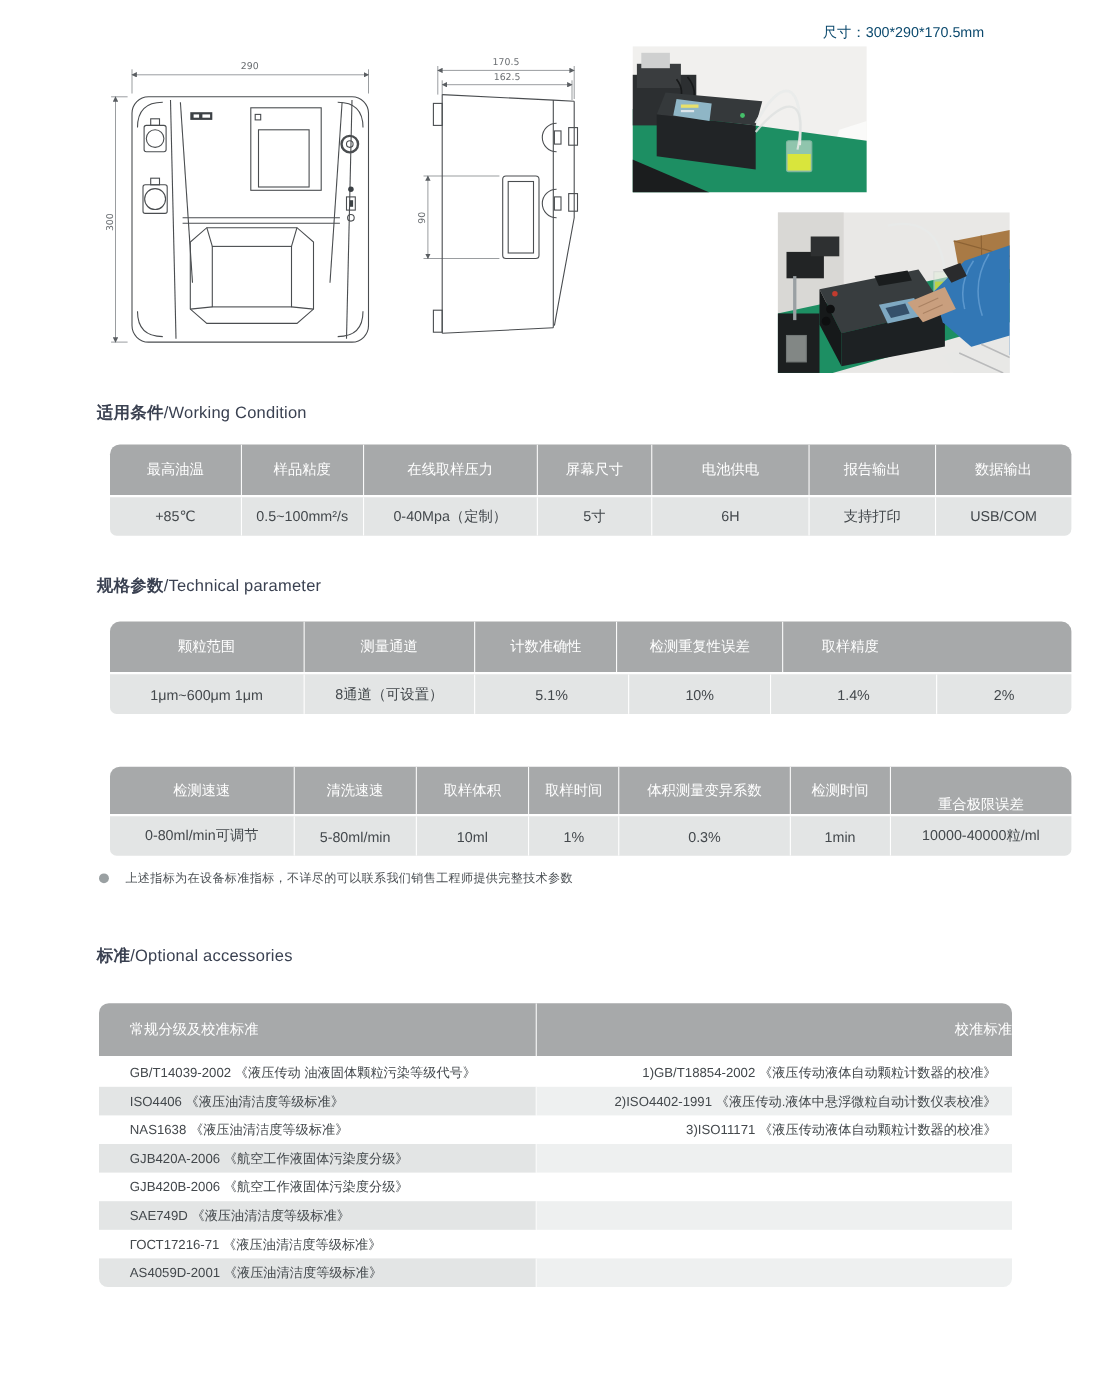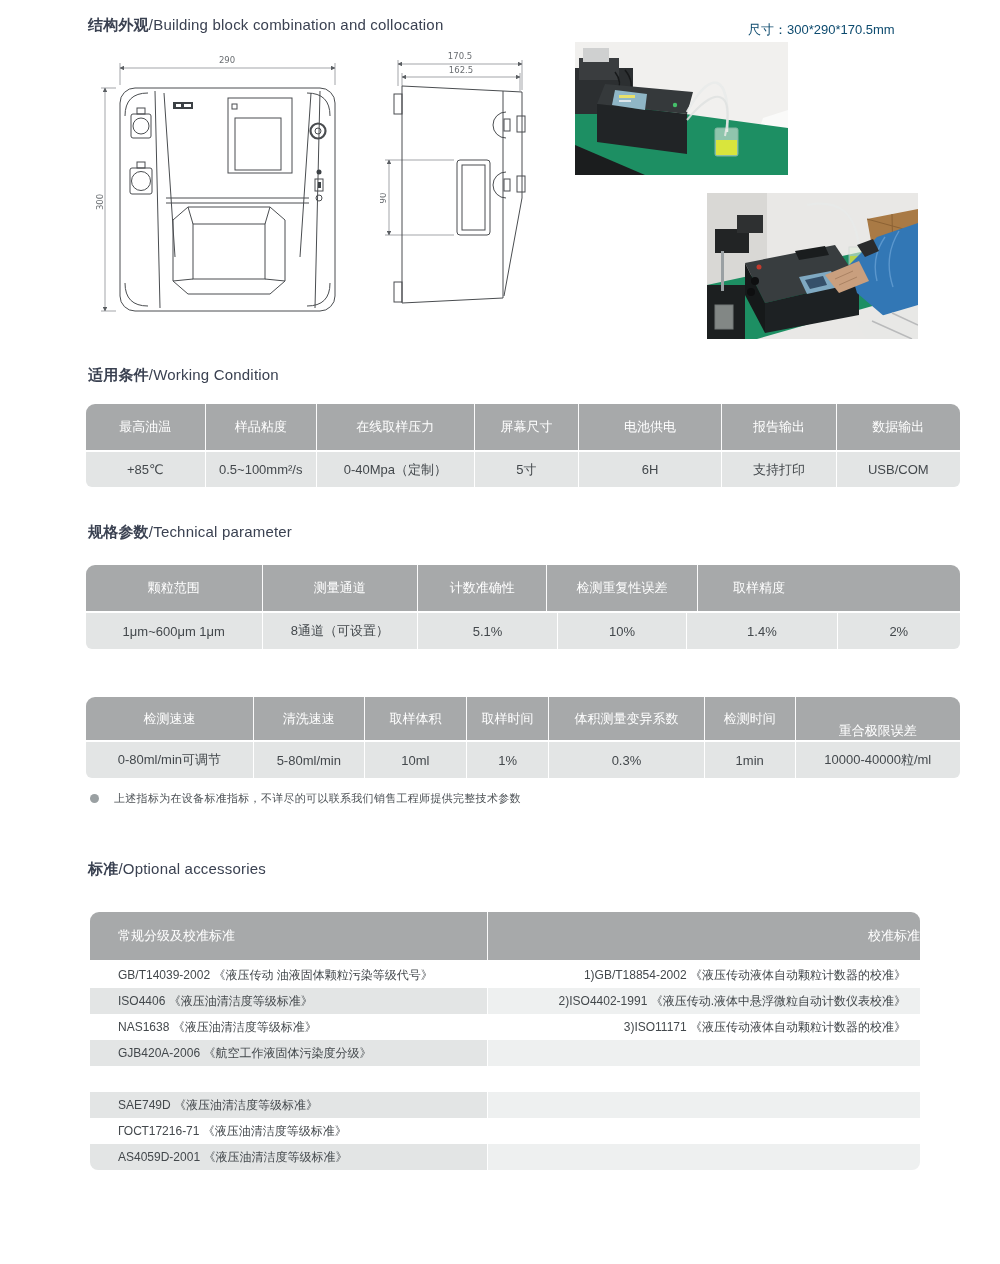--- a/index.html
+++ b/index.html
@@ -9,21 +9,21 @@
   .sec-title{position:absolute;font-size:15px;color:var(--title-color,#3a4151);letter-spacing:.2px;white-space:nowrap;}
   .sec-title .zh{font-weight:700;}
   .sec-title .en{font-weight:500;}
   #title-structure{left:88px;top:16px;}
   #title-working{left:88px;top:366px;}
   #title-technical{left:88px;top:523px;}
   #title-standards{left:88px;top:860px;}
   .dims-note{position:absolute;left:748px;top:21px;font-size:13px;color:#0c4a6e;}
 
   
-  .spec-table{position:absolute;left:86px;width:874px;}
+  .spec-table{position:absolute;left:100px;width:874px;}
   #table-wc{top:404px;} #table-tp{top:565px;} #table-sp{top:697px;}
   .t-head{display:flex;background:var(--header-bg,#a7a9aa);border-radius:9px 9px 0 0;overflow:hidden;}
   .t-vals{display:flex;background:var(--row-bg,#e3e5e5);margin-top:2px;border-radius:0 0 6px 6px;overflow:hidden;}
   #table-wc .t-head{height:46px;} #table-wc .t-vals{height:35px;}
   #table-tp .t-head{height:46px;} #table-tp .t-vals{height:36px;}
   #table-sp .t-head{height:43px;} #table-sp .t-vals{height:36px;}
   .cell{display:flex;align-items:center;justify-content:center;box-sizing:border-box;
         font-size:13px;white-space:nowrap;}
   .th-cell{color:#fff;border-right:1px solid rgba(255,255,255,.95);}
   .td-cell{color:var(--text-color,#43484c);border-right:1px solid #fff;}
@@ -59,21 +59,20 @@
   .dimtxt{font-size:8.5px;fill:#6a6e72;}
   .photo{position:absolute;display:block;}
   #photo1{left:575px;top:42px;}
   #photo2{left:707px;top:193px;}
 </style>
 </head>
 <body>
 
 <div class="page">
 
-  <div class="sec-title" id="title-structure"><span class="zh">结构外观</span><span class="en">/Building block combination and collocation</span></div>
   <div class="dims-note">尺寸：300*290*170.5mm</div>
 
   <svg class="drawing" id="front-view" width="285" height="285" viewBox="0 0 285 285">
     <defs>
       <marker id="arr" viewBox="0 0 10 10" refX="9" refY="5" markerWidth="7" markerHeight="7" orient="auto-start-reverse">
         <path d="M0,0 L10,5 L0,10 z" fill="#5a5e62"></path>
       </marker>
     </defs>
     <g stroke="#7c8084" stroke-width=".7" fill="none">
       <line x1="24" y1="11" x2="24" y2="33"></line>
@@ -294,20 +293,21 @@
         </div>
         <div class="std-row">
           <div class="lc">NAS1638 《液压油清洁度等级标准》</div>
           <div class="rc">3)ISO11171 《液压传动液体自动颗粒计数器的校准》</div>
         </div>
         <div class="std-row shaded">
           <div class="lc">GJB420A-2006 《航空工作液固体污染度分级》</div>
           <div class="rc"></div>
         </div>
         <div class="std-row">
+          <div class="lc">GJB420B-2006 《航空工作液固体污染度分级》</div>
           <div class="rc"></div>
         </div>
         <div class="std-row shaded">
           <div class="lc">SAE749D 《液压油清洁度等级标准》</div>
           <div class="rc"></div>
         </div>
         <div class="std-row">
           <div class="lc">ГОСТ17216-71 《液压油清洁度等级标准》</div>
           <div class="rc"></div>
         </div>

